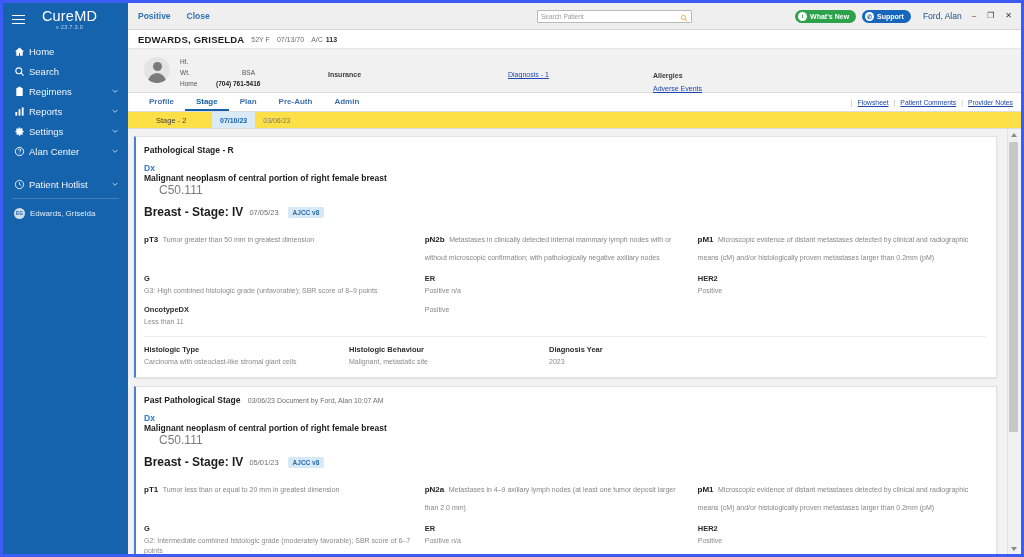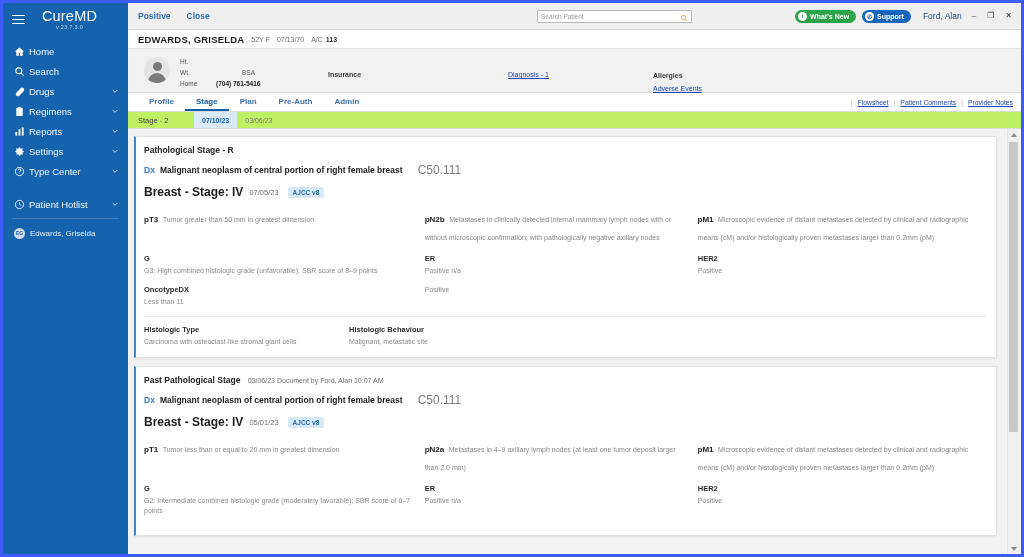--- a/index.html
+++ b/index.html
@@ -162,22 +162,22 @@
   }
   .tab.active { color: #1560ac; border-bottom-color: #1560ac; }
   .tabs-right {
     margin-left: auto; display: flex; align-items: center;
     padding-right: 8px; font-size: 6.8px; gap: 0;
   }
   .tabs-right .sep { color: #b9b9b9; padding: 0 5px; }
 
   
   #datebar {
-    height: 17px; background: #bef264; border-bottom: 1px solid #dcdcdc;
-    display: flex; align-items: stretch; padding-left: 10px; font-size: 7.5px;
+    height: 17px; background: #fde047; border-bottom: 1px solid #dcdcdc;
+    display: flex; align-items: stretch; padding-left: 28px; font-size: 7.5px;
   }
   .stage-count { display: flex; align-items: center; color: #3d3d3d; width: 56px; }
   .dchip {
     display: flex; align-items: center; padding: 0 8px; cursor: pointer;
     color: #777; font-size: 7px;
   }
   .dchip.active { background: #dbeaf7; color: #1560ac; font-weight: bold; }
 
   
   #content {
@@ -186,21 +186,21 @@
   }
   .card {
     background: #ffffff; border: 1px solid #e2e2e2;
     border-left: 2px solid #4a84c8;
     margin: 0 24px 8px 0; padding: 8px 10px 10px 8px;
     box-shadow: 0 1px 2px rgba(0,0,0,.07);
     position: relative;
   }
   .card-title { font-size: 8.5px; font-weight: bold; color: #222; margin-bottom: 8px; }
   .card-title .sub { font-weight: normal; color: #6e6e6e; font-size: 7px; margin-left: 5px; }
-  .dxrow { display: flex; align-items: center; margin-bottom: 8px; }
+  .dxrow { display: flex; align-items: flex-start; margin-bottom: 8px; flex-direction: column; }
   .dx-tag { font-size: 8.5px; font-weight: bold; color: #2f7bc4; margin-right: 5px; }
   .dx-text { font-size: 8.5px; font-weight: bold; color: #1d1d1d; }
   .dx-code { font-size: 12px; color: #7c7c7c; margin-left: 15px; }
   .stagerow { display: flex; align-items: center; margin-bottom: 9px; }
   .st-label { font-size: 12px; font-weight: bold; color: #1d1d1d; }
   .st-date { font-size: 7.5px; color: #6f6f6f; margin-left: 6px; }
   .badge {
     margin-left: 9px; background: #d7e8f6; color: #2a6ba8;
     font-size: 6.5px; padding: 2px 5px; border-radius: 2px; font-weight: bold;
     cursor: pointer;
@@ -280,33 +280,20 @@
       <div class="sb-item">
         <span class="sb-ico">
           <svg width="11" height="11" viewBox="0 0 24 24" fill="none" stroke="#ffffff" stroke-width="2.4">
               <circle cx="10.5" cy="10.5" r="6.5"></circle>
               <line x1="15.5" y1="15.5" x2="21" y2="21"></line>
             </svg>
         </span>
         <span class="sb-label">Search</span>
       </div>
 
-      <div class="sb-item">
-        <span class="sb-ico">
-          <svg width="11" height="11" viewBox="0 0 24 24" fill="#ffffff">
-              <path d="M5 14.5 14.5 5a4.6 4.6 0 0 1 6.5 6.5L11.5 21A4.6 4.6 0 0 1 5 14.5z"></path>
-            </svg>
-        </span>
-        <span class="sb-label">Drugs</span>
-        <span class="sb-chev">
-          <svg width="8" height="8" viewBox="0 0 24 24" fill="none" stroke="#ffffff" stroke-width="2.4">
-              <polyline points="5,9 12,16 19,9"></polyline>
-            </svg>
-        </span>
-      </div>
 
       <div class="sb-item">
         <span class="sb-ico">
           <svg width="11" height="11" viewBox="0 0 24 24" fill="#ffffff">
               <rect x="5" y="4" width="14" height="18" rx="2"></rect>
               <rect x="9" y="1.5" width="6" height="4" rx="1" fill="#ffffff"></rect>
             </svg>
         </span>
         <span class="sb-label">Regimens</span>
         <span class="sb-chev">
@@ -347,21 +334,21 @@
       </div>
 
       <div class="sb-item">
         <span class="sb-ico">
           <svg width="11" height="11" viewBox="0 0 24 24" fill="none" stroke="#ffffff" stroke-width="2">
               <circle cx="12" cy="12" r="9"></circle>
               <path d="M9.3 9.3a2.8 2.8 0 1 1 3.6 2.7c-.6.2-.9.8-.9 1.5" stroke-width="1.9"></path>
               <circle cx="12" cy="17" r="1" fill="#ffffff" stroke="none"></circle>
             </svg>
         </span>
-        <span class="sb-label">Type Center</span>
+        <span class="sb-label">Alan Center</span>
         <span class="sb-chev">
           <svg width="8" height="8" viewBox="0 0 24 24" fill="none" stroke="#ffffff" stroke-width="2.4">
               <polyline points="5,9 12,16 19,9"></polyline>
             </svg>
         </span>
       </div>
 
       <div class="sb-sep-space"></div>
 
       <div class="sb-item">
@@ -557,20 +544,24 @@
 
         <div class="hist-grid">
           <div class="h1">
             <div class="fld-label">Histologic Type</div>
             <div class="fld-val">Carcinoma with osteoclast-like stromal giant cells</div>
           </div>
           <div class="h2">
             <div class="fld-label">Histologic Behaviour</div>
             <div class="fld-val">Malignant, metastatic site</div>
           </div>
+          <div class="h3">
+            <div class="fld-label">Diagnosis Year</div>
+            <div class="fld-val">2023</div>
+          </div>
         </div>
       </div>
 
       <div class="card">
         <div class="card-title">
           <span>Past Pathological Stage</span>
           <span class="sub">03/06/23  Document by Ford, Alan  10:07 AM</span>
         </div>
 
         <div class="dxrow">

